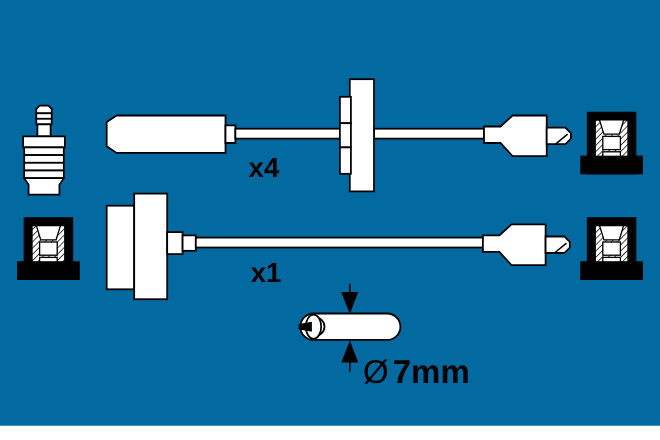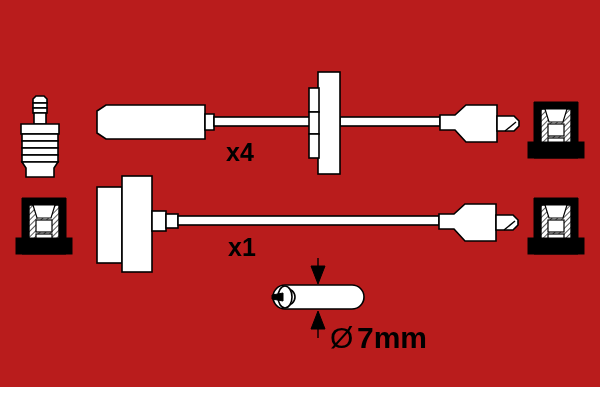--- a/index.html
+++ b/index.html
@@ -10,21 +10,21 @@
   body {
     width: 600px;
     height: 400px;
     font-family: "Liberation Sans", sans-serif;
     overflow: hidden;
   }
   #diagram-root {
     position: relative;
     width: 600px;
     height: 387px;
-    background: #b91c1c;
+    background: #0369a1;
   }
   svg#part-diagram {
     display: block;
     width: 600px;
     height: 400px;
   }
   .stroke-part {
     fill: #ffffff;
     stroke: #000000;
     stroke-width: 1.6;

